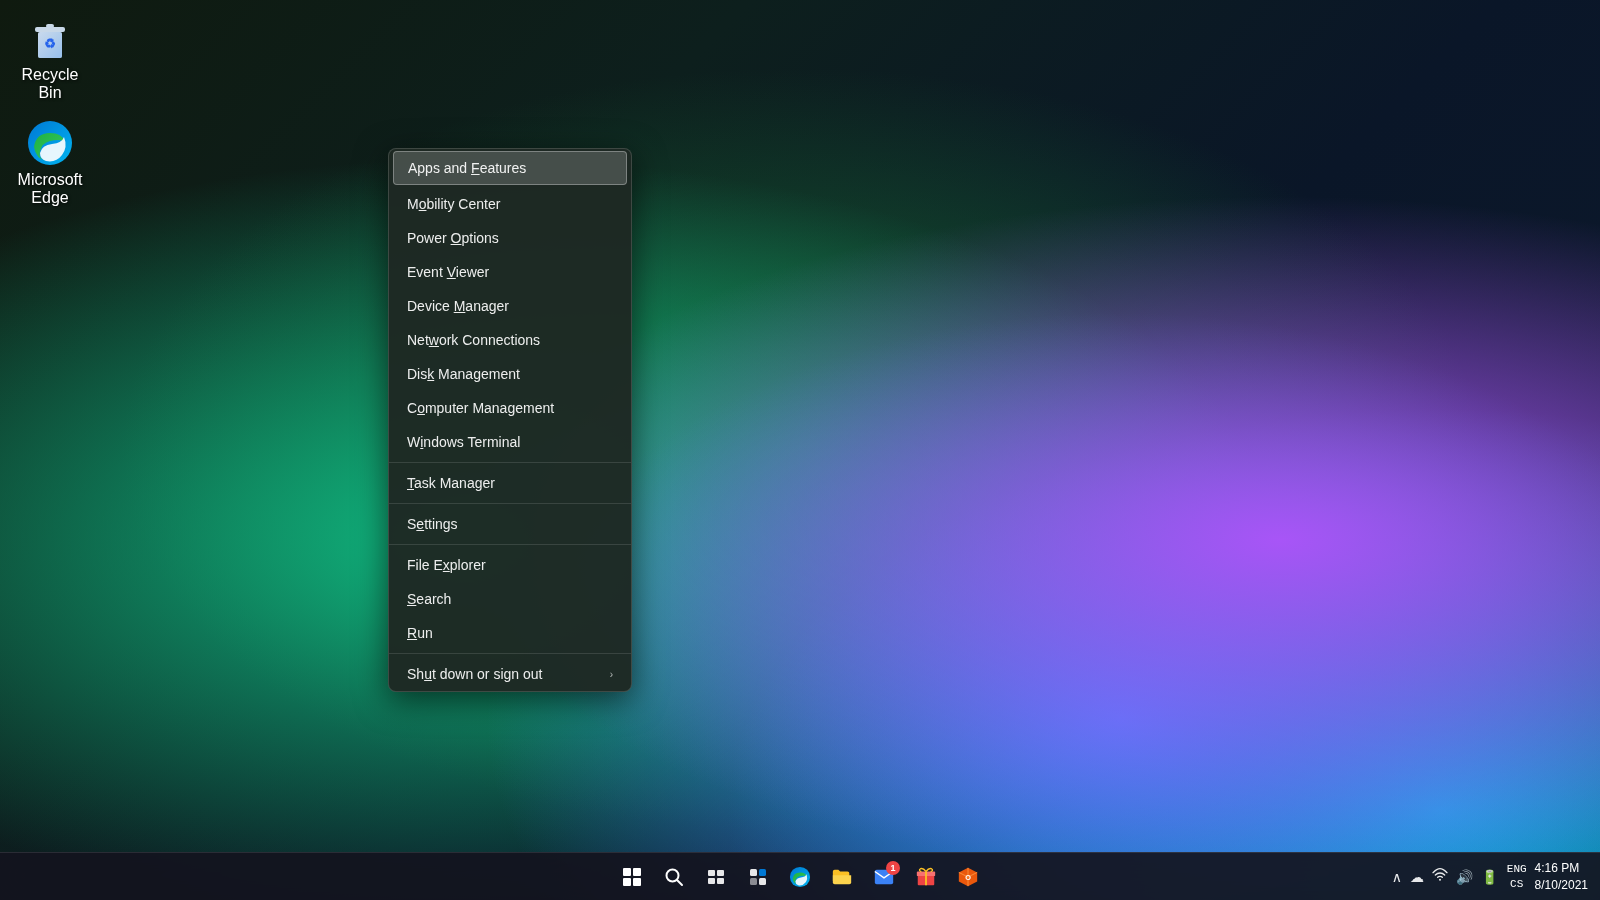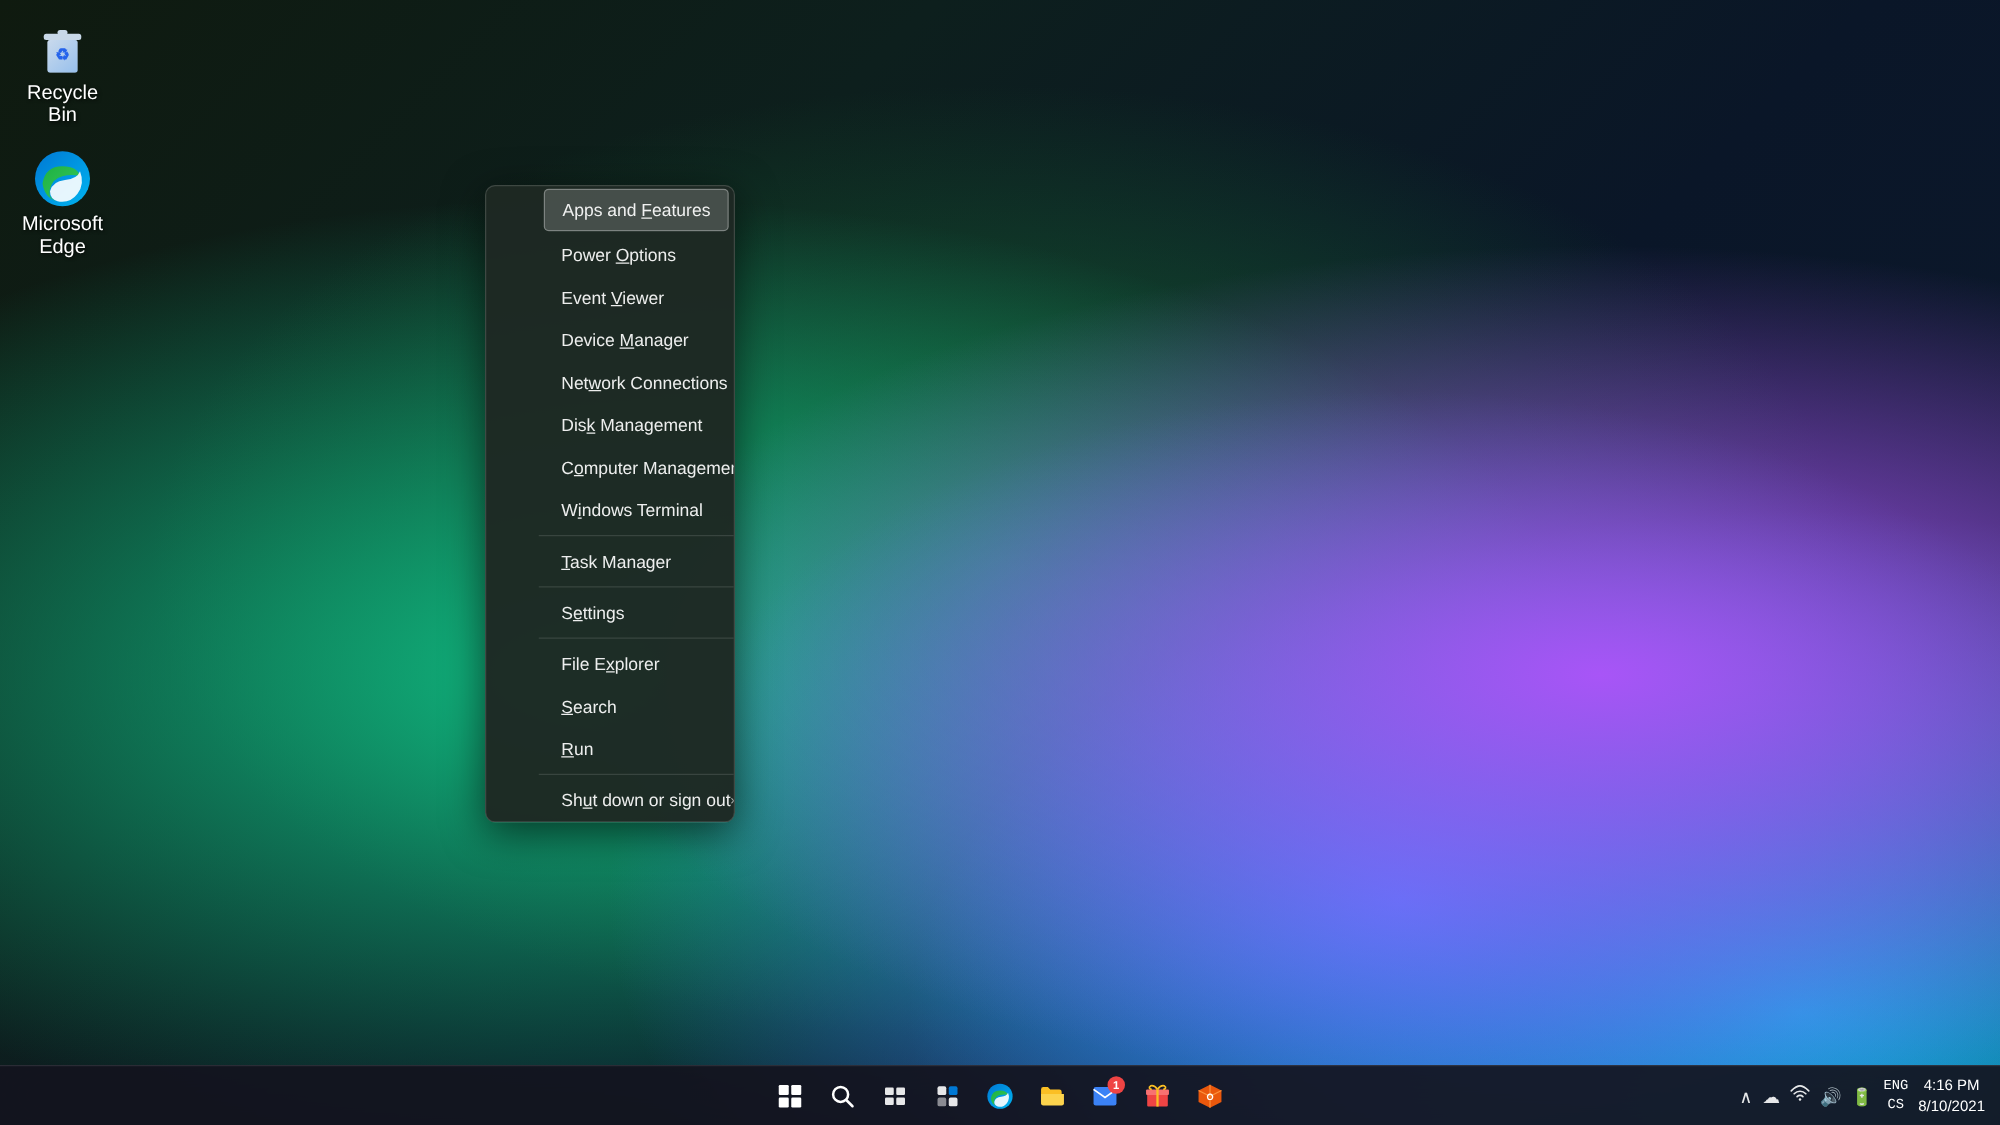--- a/index.html
+++ b/index.html
@@ -90,21 +90,21 @@
     .tray-icon {
       color: white;
       font-size: 14px;
       cursor: pointer;
       opacity: 0.9;
     }
 
     #clock {
       color: white;
       font-size: 12px;
-      text-align: center;
+      text-align: left;
       line-height: 1.4;
     }
 
     #lang-indicator {
       color: white;
       font-size: 11px;
       text-align: center;
       line-height: 1.3;
       font-family: Liberation Mono, monospace;
     }
@@ -137,28 +137,27 @@
       text-align: center;
       text-shadow: 1px 1px 3px rgba(0,0,0,0.8);
       word-break: break-word;
     }
 
     
     #context-menu {
       position: absolute;
       left: 388px;
       top: 148px;
-      width: 200px;
+      width: 244px;
       background: rgba(30, 40, 35, 0.97);
       border: 1px solid rgba(255,255,255,0.15);
       border-radius: 8px;
       overflow: hidden;
       box-shadow: 0 8px 32px rgba(0,0,0,0.6);
       z-index: 100;
-      padding-left: 42px;
     }
 
     .menu-item {
       padding: 9px 18px;
       color: rgba(255,255,255,0.92);
       font-size: 14px;
       cursor: pointer;
       display: flex;
       align-items: center;
       justify-content: space-between;
@@ -262,20 +261,23 @@
   </div>
   <span>Microsoft Edge</span>
 </div>
 
 <div id="context-menu">
 
   <div class="menu-item highlighted">
     <span>Apps and <span class="underline">F</span>eatures</span>
   </div>
 
+  <div class="menu-item">
+    <span>M<span class="underline">o</span>bility Center</span>
+  </div>
 
   <div class="menu-item">
     <span>Power <span class="underline">O</span>ptions</span>
   </div>
 
   <div class="menu-item">
     <span>Event <span class="underline">V</span>iewer</span>
   </div>
 
   <div class="menu-item">

